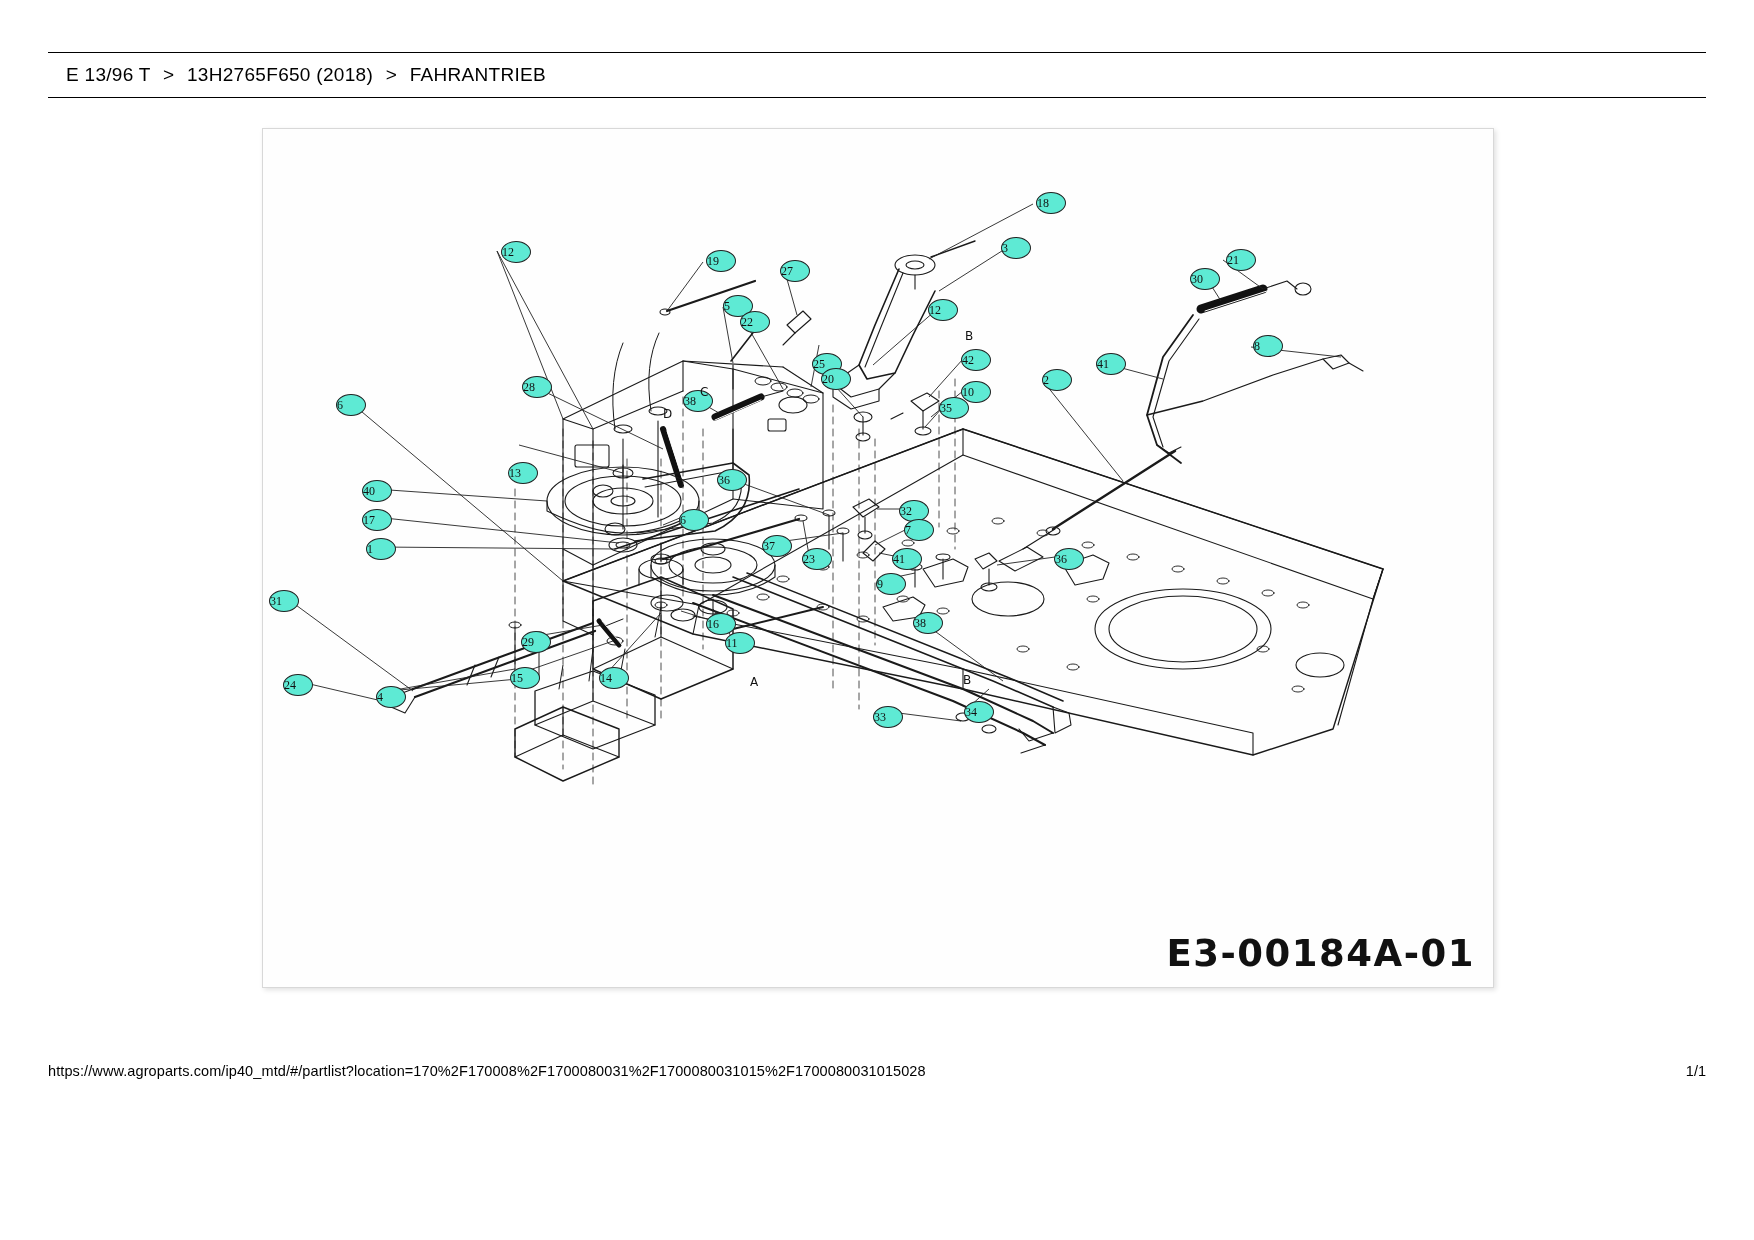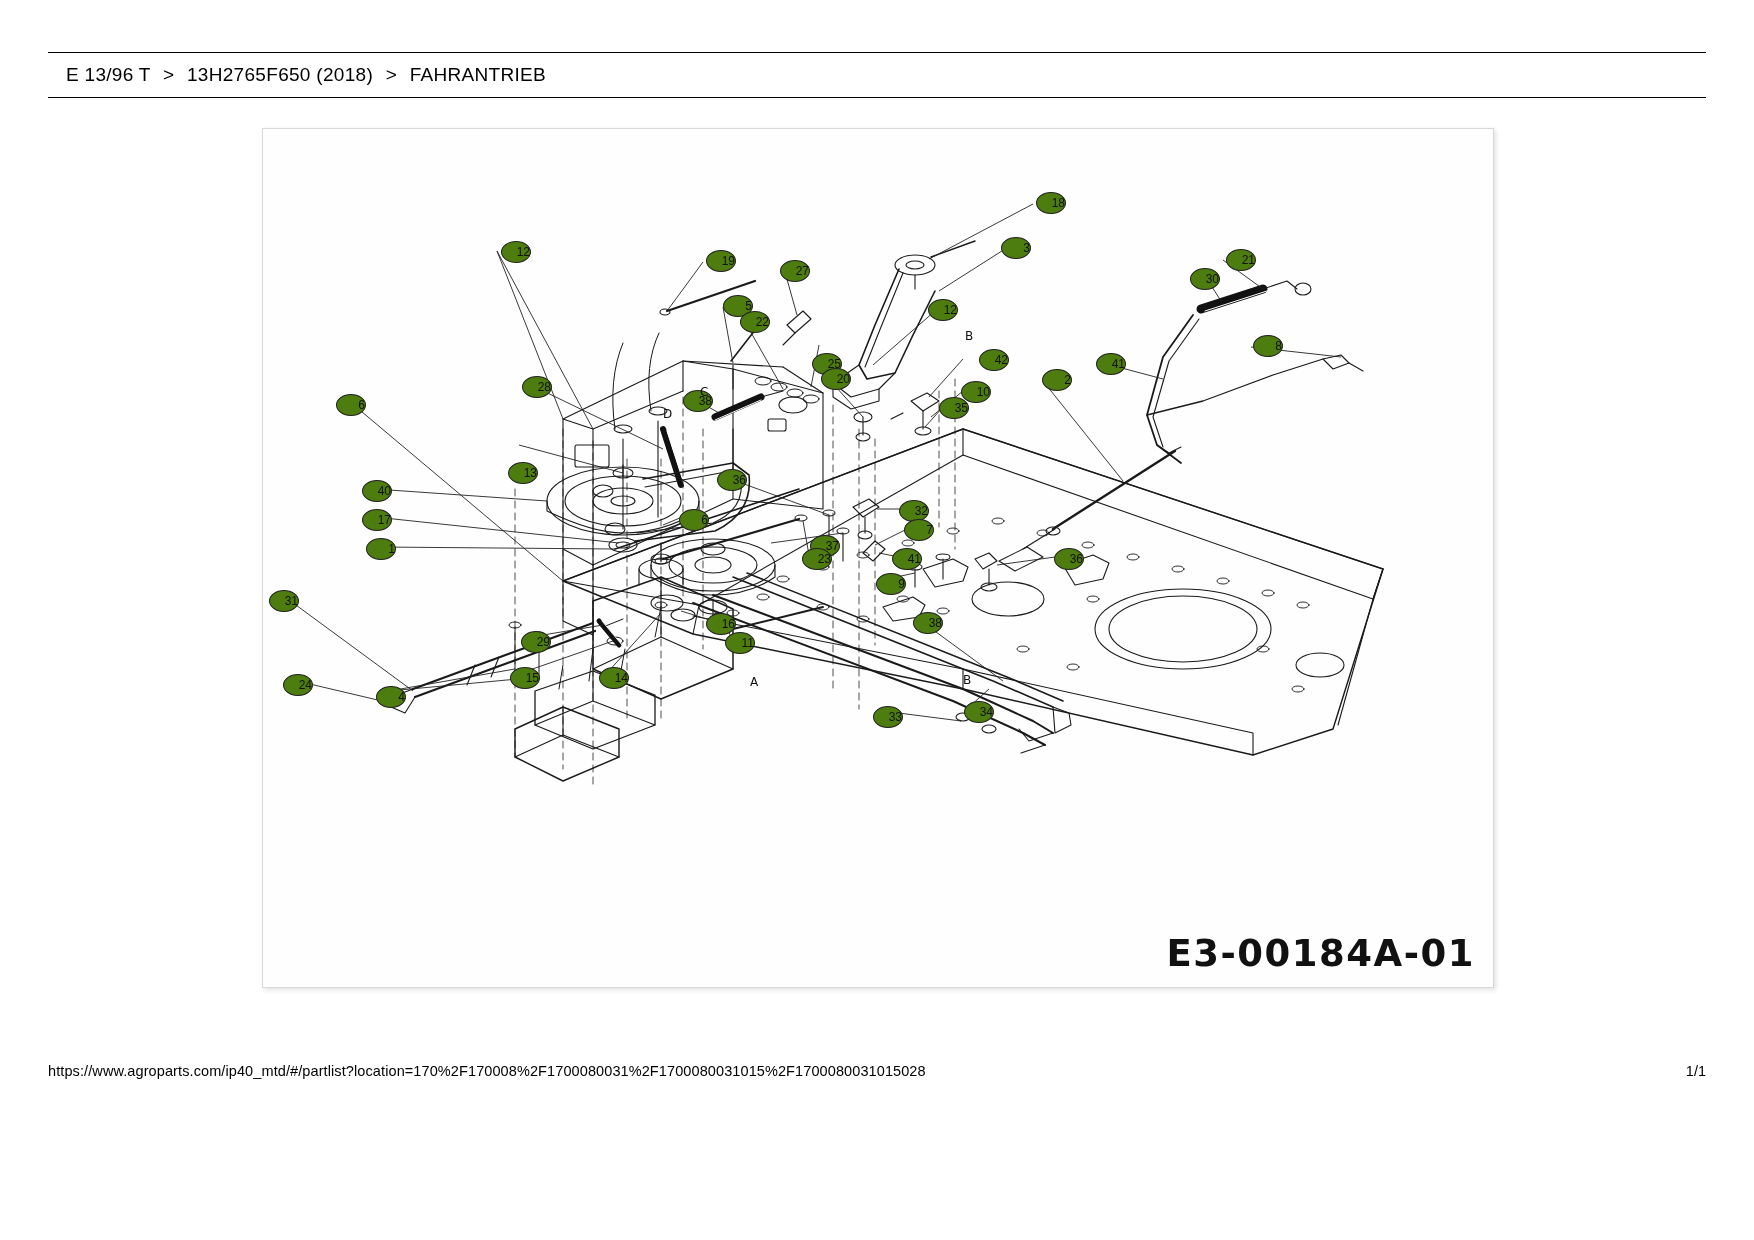--- a/index.html
+++ b/index.html
@@ -100,26 +100,26 @@
     letter-spacing: 1.5px;
     color: #111;
   }
   
   .callout {
     position: absolute;
     width: 30px;
     height: 22px;
     border: 1.2px solid #222;
     border-radius: 50%;
-    background: #4d7c0f;
+    background: #5eead4;
     font-size: 12px;
     line-height: 20px;
-    text-align: right;
+    text-align: left;
     color: #111;
-    font-family: Liberation Sans, sans-serif;
+    font-family: Liberation Serif, serif;
   }
   .lbl {
     position: absolute;
     font-size: 12px;
     font-family: "DejaVu Sans", sans-serif;
     color: #111;
   }
 </style>
 </head>
 <body>
@@ -457,37 +457,37 @@
         <div class="callout" style="left: 517px; top: 131px;">27</div>
         <div class="callout" style="left: 738px; top: 108px;">3</div>
         <div class="callout" style="left: 773px; top: 63px;">18</div>
         <div class="callout" style="left: 963px; top: 120px;">21</div>
         <div class="callout" style="left: 927px; top: 139px;">30</div>
         <div class="callout" style="left: 460px; top: 166px;">5</div>
         <div class="callout" style="left: 477px; top: 182px;">22</div>
         <div class="callout" style="left: 665px; top: 170px;">12</div>
         <div class="callout" style="left: 990px; top: 206px;">8</div>
         <div class="callout" style="left: 549px; top: 207px; margin-top: 17px;">25</div>
-        <div class="callout" style="left: 698px; top: 220px; margin-left: 18px;">42</div>
+        <div class="callout" style="left: 698px; top: 220px;">42</div>
         <div class="callout" style="left: 833px; top: 224px;">41</div>
         <div class="callout" style="left: 558px; top: 239px;">20</div>
         <div class="callout" style="left: 698px; top: 252px;">10</div>
         <div class="callout" style="left: 779px; top: 240px;">2</div>
         <div class="callout" style="left: 676px; top: 268px;">35</div>
         <div class="callout" style="left: 420px; top: 261px;">38</div>
         <div class="callout" style="left: 259px; top: 247px;">28</div>
         <div class="callout" style="left: 73px; top: 265px;">6</div>
         <div class="callout" style="left: 245px; top: 309px; margin-top: 24px;">13</div>
         <div class="callout" style="left: 454px; top: 340px;">36</div>
         <div class="callout" style="left: 99px; top: 351px;">40</div>
         <div class="callout" style="left: 416px; top: 380px;">6</div>
         <div class="callout" style="left: 99px; top: 380px;">17</div>
         <div class="callout" style="left: 636px; top: 371px;">32</div>
         <div class="callout" style="left: 641px; top: 390px;">7</div>
-        <div class="callout" style="left: 499px; top: 406px; margin-left: 48px;">37</div>
+        <div class="callout" style="left: 499px; top: 406px;">37</div>
         <div class="callout" style="left: 103px; top: 409px;">1</div>
         <div class="callout" style="left: 539px; top: 419px;">23</div>
         <div class="callout" style="left: 629px; top: 419px;">41</div>
         <div class="callout" style="left: 791px; top: 419px;">36</div>
         <div class="callout" style="left: 613px; top: 444px;">9</div>
         <div class="callout" style="left: 6px; top: 461px;">31</div>
         <div class="callout" style="left: 443px; top: 484px;">16</div>
         <div class="callout" style="left: 462px; top: 503px;">11</div>
         <div class="callout" style="left: 650px; top: 483px;">38</div>
         <div class="callout" style="left: 258px; top: 502px;">29</div>

